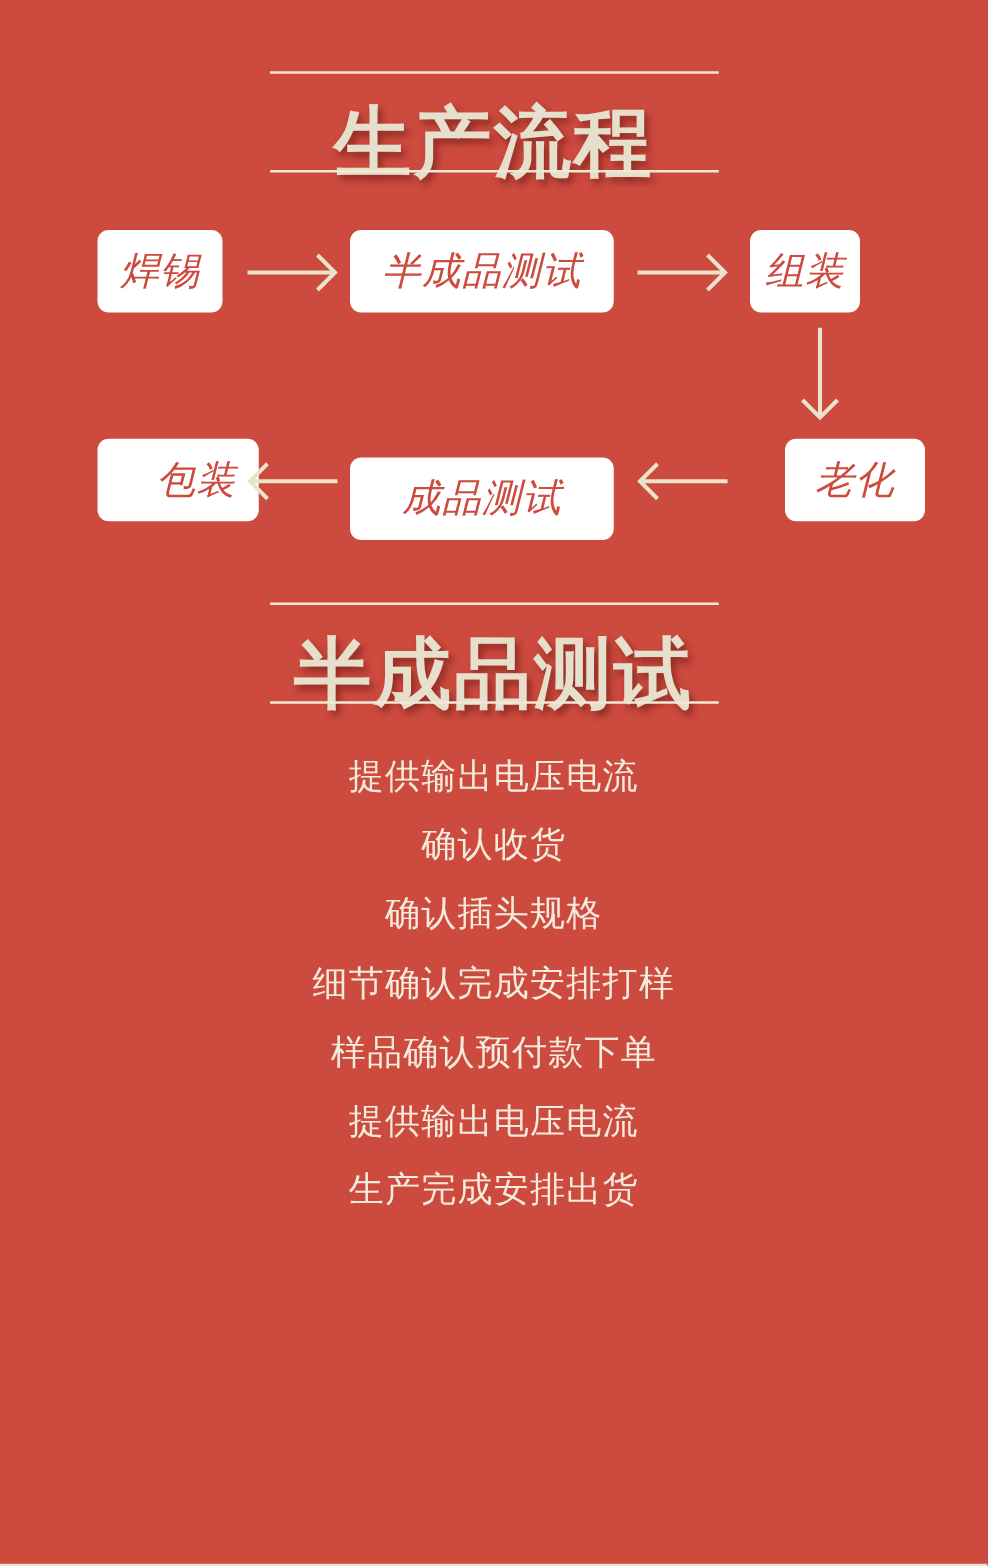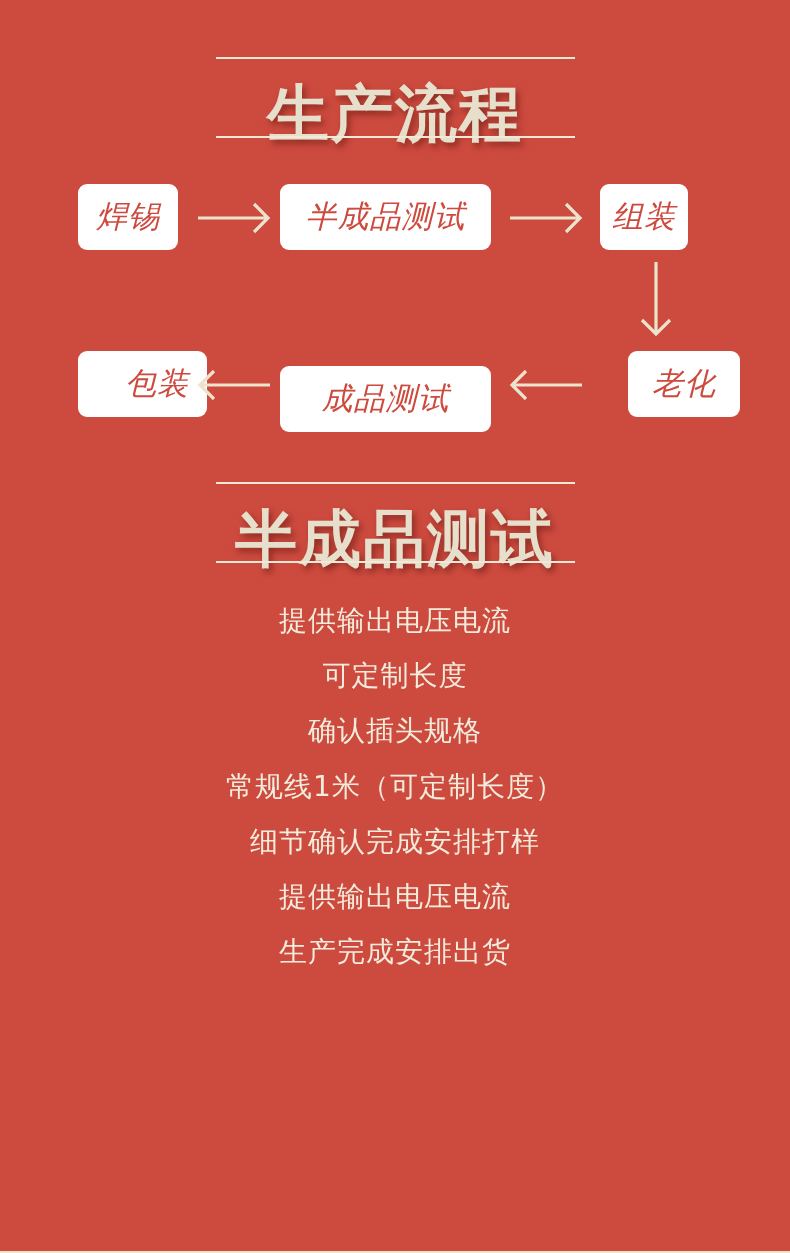--- a/index.html
+++ b/index.html
@@ -72,22 +72,22 @@
   <div class="box" style="left:600px; top:351px; width:112px;margin-left:28px;">老化</div>
 </div>
 
 <div>
   <div class="rule" style="top:482px;"></div>
   <div class="title" style="top:497px;">半成品测试</div>
   <div class="rule" style="top:561px;"></div>
 
   <div class="steps">
     <div class="step">提供输出电压电流</div>
-    <div class="step">可定制长度</div>
+    <div class="step">确认收货</div>
     <div class="step">确认插头规格</div>
-    <div class="step">常规线1米（可定制长度）</div>
     <div class="step">细节确认完成安排打样</div>
+    <div class="step">样品确认预付款下单</div>
     <div class="step">提供输出电压电流</div>
     <div class="step">生产完成安排出货</div>
   </div>
 </div>
 
 <div class="footer-strip"></div>
 
 </body></html>

